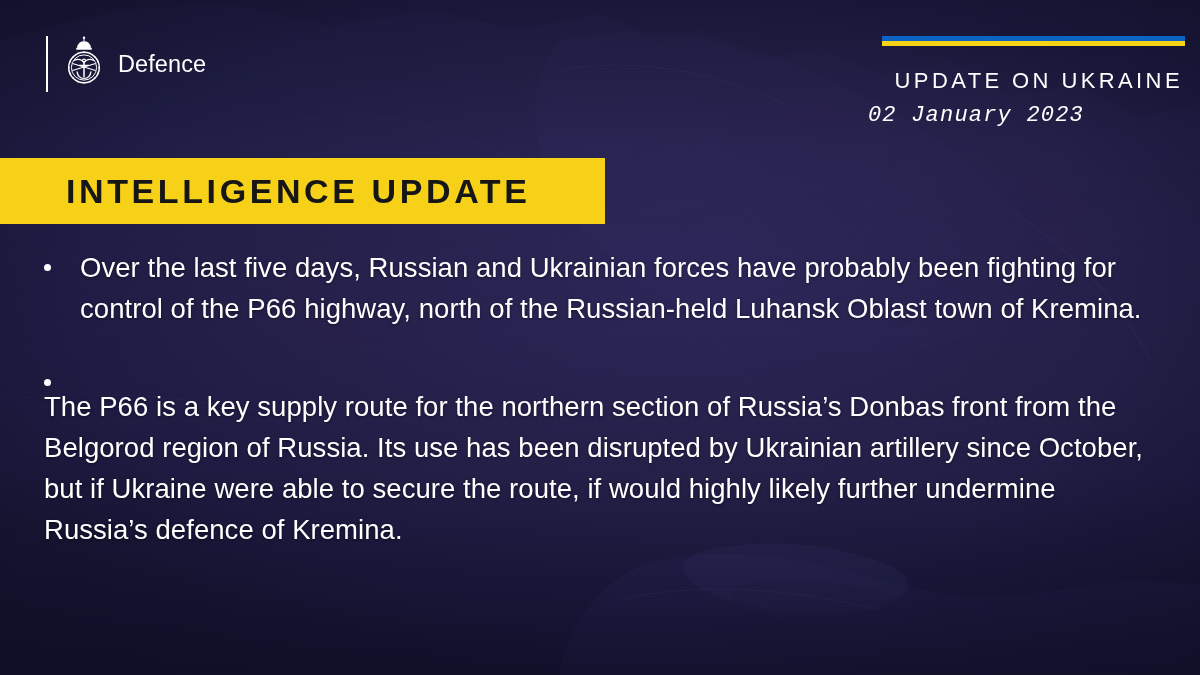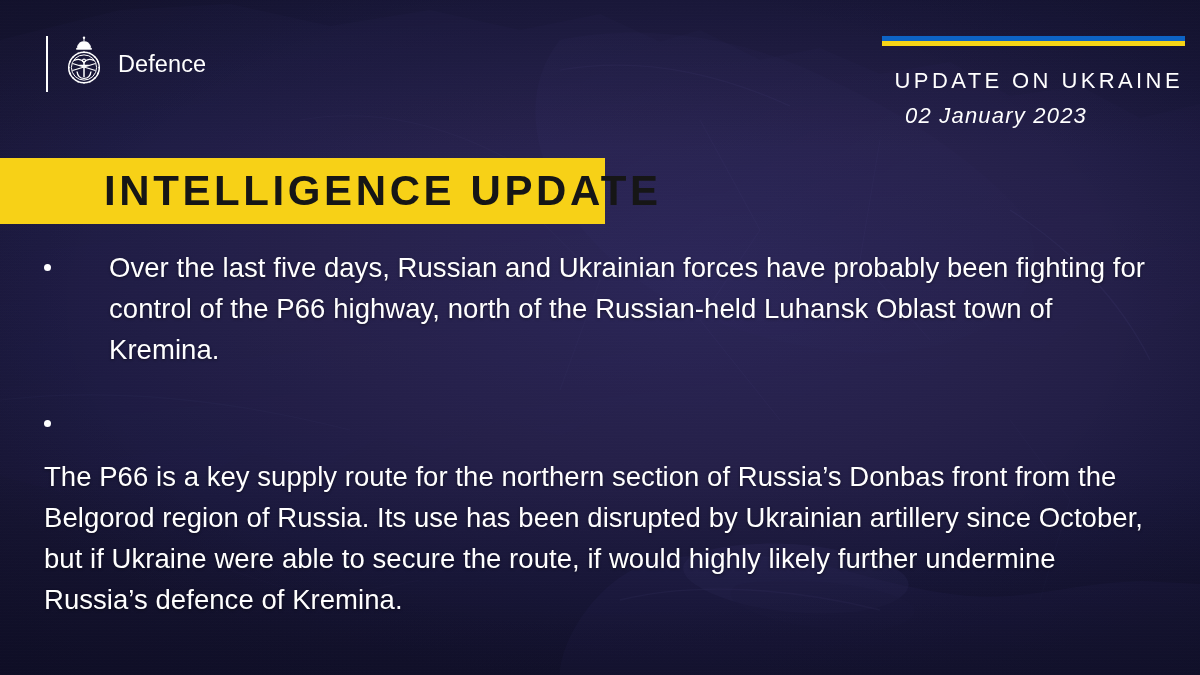--- a/index.html
+++ b/index.html
@@ -95,60 +95,60 @@
     color: #ffffff;
     font-size: 22px;
     letter-spacing: 3.4px;
     font-weight: 400;
     white-space: nowrap;
     margin-bottom: 9px;
     padding-right: 2px;
   }
   .update-date {
     color: #ffffff;
-    font-family: Liberation Sans, sans-serif;
+    font-family: Liberation Mono, monospace;
     font-style: italic;
     font-size: 22px;
     letter-spacing: 1.2px;
     white-space: nowrap;
     padding-right: 98px;
+    text-align: center;
   }
 
   
   .banner {
     position: absolute;
     left: 0;
     top: 158px;
     width: 605px;
     height: 66px;
     background: #f7d117;
     display: flex;
     align-items: center;
   }
   .banner-text {
     color: #161616;
-    font-size: 42px;
+    font-size: 34px;
     font-weight: 700;
     letter-spacing: 3.6px;
-    padding-left: 104px;
+    padding-left: 66px;
     white-space: nowrap;
   }
 
   
   .body {
     position: absolute;
     left: 44px;
     top: 247px;
     width: 1115px;
   }
   .bullet-row {
     display: flex;
     align-items: flex-start;
     margin-bottom: 33px;
-    gap: 29px;
   }
   .bullet-row:last-child { margin-bottom: 0; flex-direction: column; }
   .bullet-dot {
     flex: 0 0 auto;
     width: 7px;
     height: 7px;
     border-radius: 50%;
     background: #ffffff;
     margin-top: 17px;
     margin-right: 29px;

